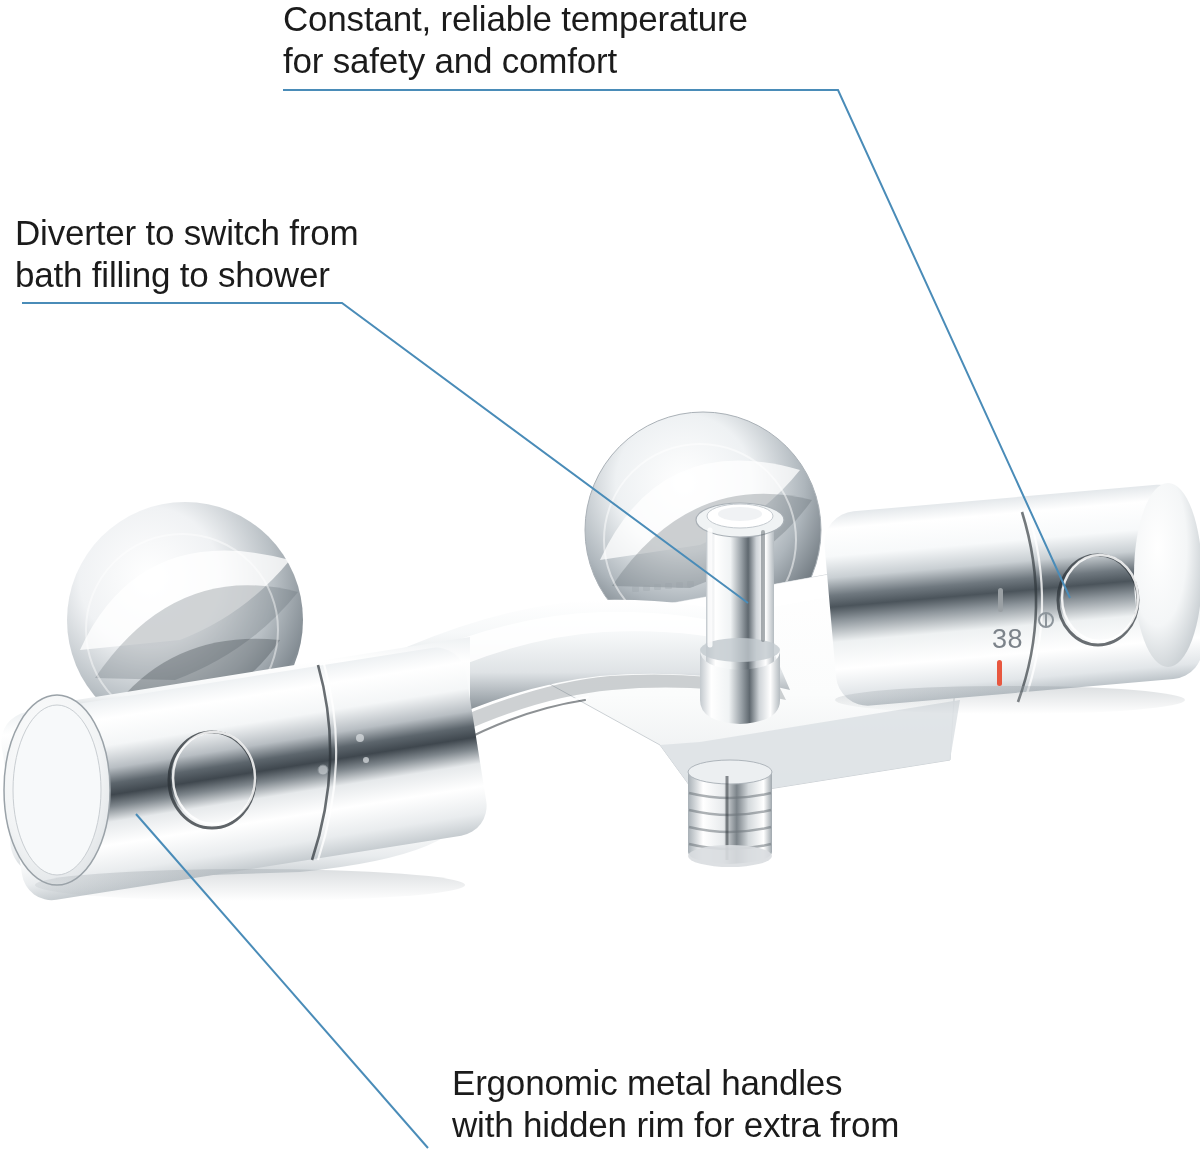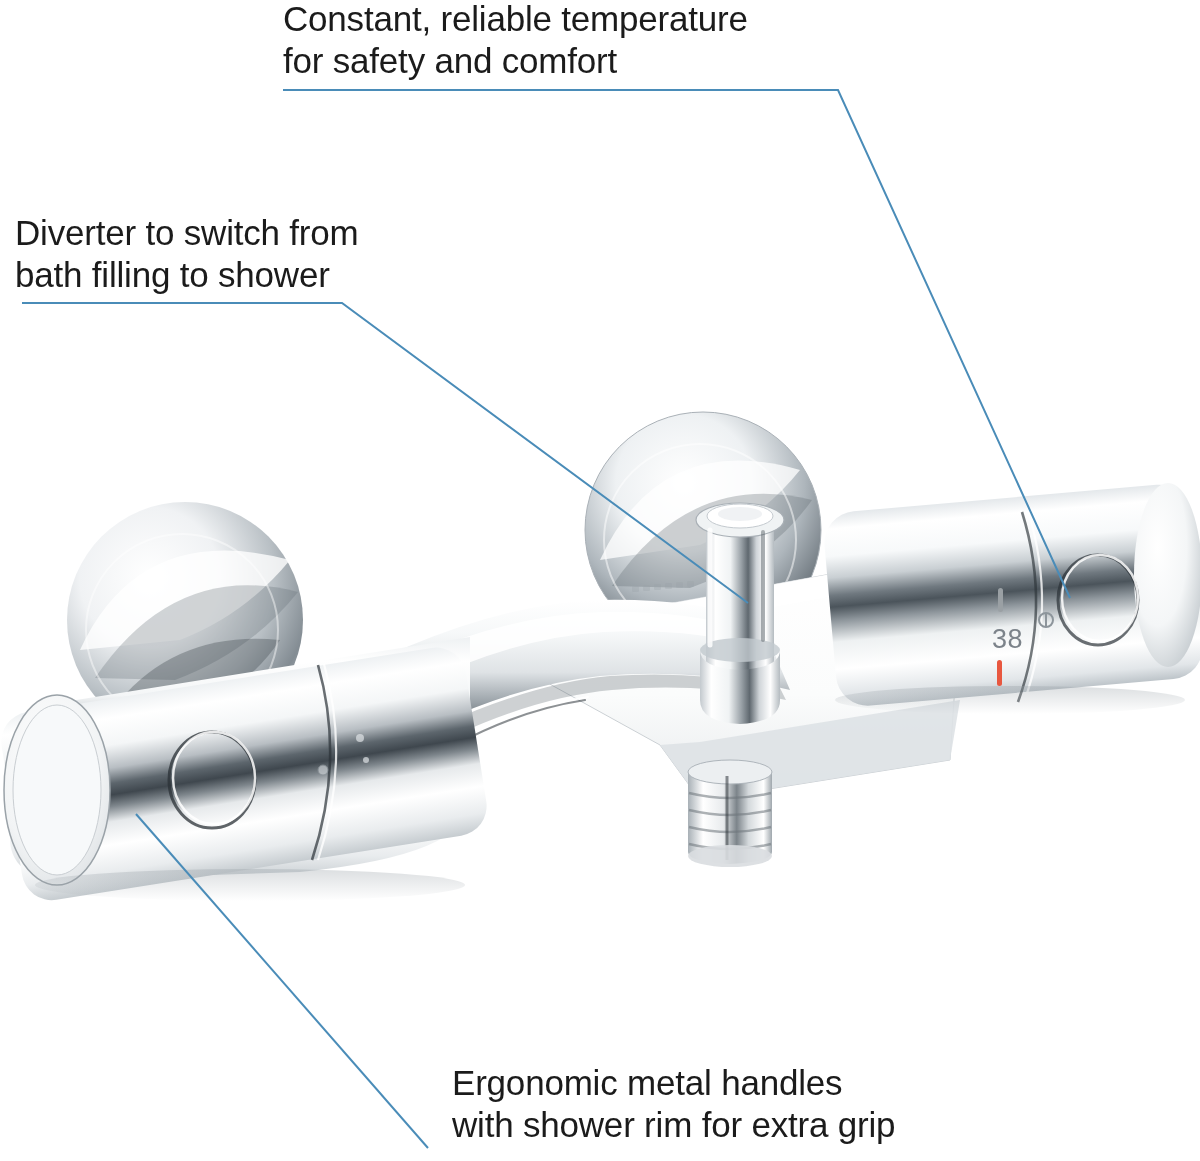--- a/index.html
+++ b/index.html
@@ -297,15 +297,15 @@
     <polyline points="136,814 428,1148" fill="none" stroke="#4a8cb8" stroke-width="2" stroke-linejoin="miter"></polyline>
   </svg>
 
   <div id="callout-top-text" class="callout-text">Constant, reliable temperature
 for safety and comfort</div>
 
   <div id="callout-left-text" class="callout-text">Diverter to switch from
 bath filling to shower</div>
 
   <div id="callout-bottom-text" class="callout-text">Ergonomic metal handles
-with shower rim for extra grip</div>
+with hidden rim for extra from</div>
 
 </div>
 
 </body></html>

